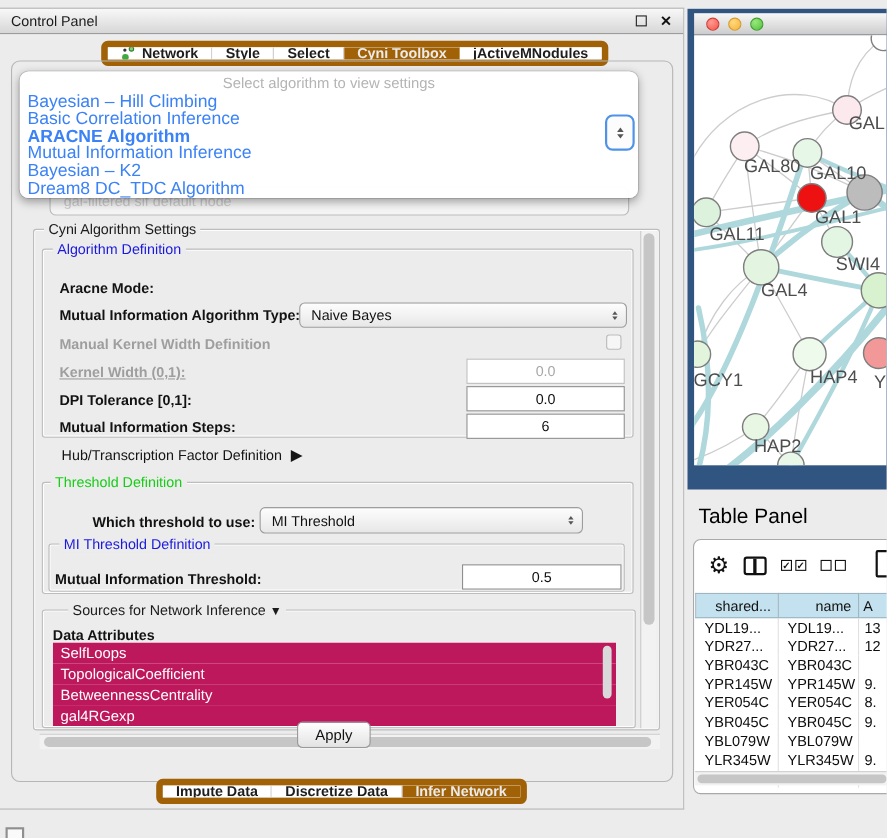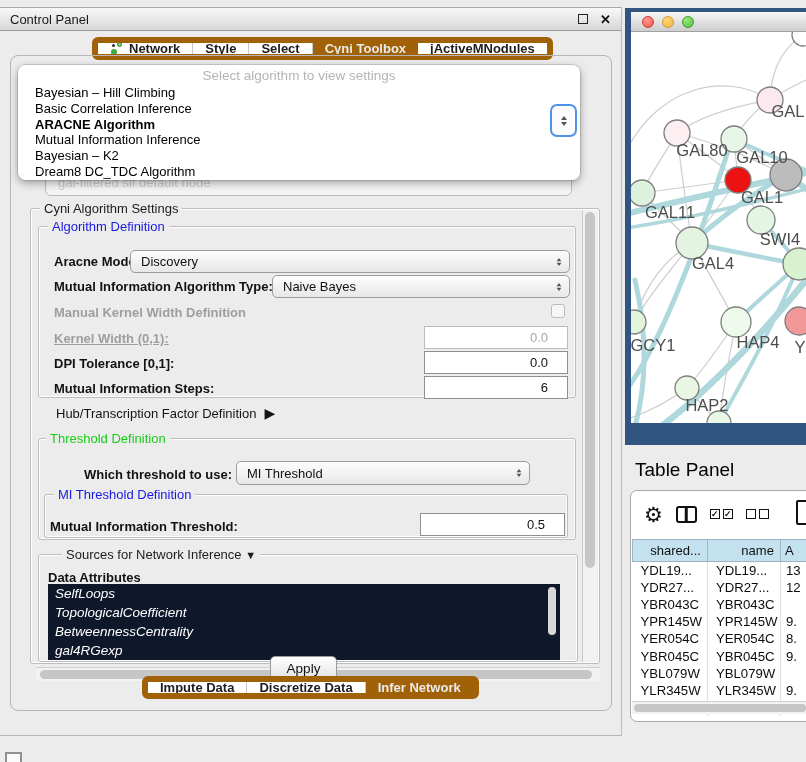--- a/index.html
+++ b/index.html
@@ -35,21 +35,21 @@
   
   #ghost-combo { left:45px; top:162px; width:527px; height:26px; border:1.5px solid #bcbcbc;
     border-radius:6px; background:#f4f4f4; color:#cbcbcb; font-size:13px; line-height:24px;
     padding-left:12px; z-index:5; overflow:hidden; }
 
   
   #algo-dropdown { left:18px; top:57px; width:562px; height:115px; z-index:30;
     background:rgba(255,255,255,0.97); border-radius:8px;
     box-shadow:0 3px 9px rgba(0,0,0,0.35), 0 0 0 1px rgba(0,0,0,0.12); padding-top:3px; }
   #algo-placeholder { text-align:center; color:#b4b4b4; font-size:13.5px; height:17px; }
-  .algo-item { font-size:13px; color:#000000; height:15.8px; line-height:15.8px; padding-left:17px; white-space:nowrap; }
+  .algo-item { font-size:16px; color:#3b82f6; height:15.8px; line-height:15.8px; padding-left:7px; white-space:nowrap; }
   .algo-item.bold { font-weight:bold; }
   #focus-combo-fragment { left:550px; top:96px; width:27px; height:33px; z-index:31;
     border:2.5px solid #4f93e8; border-radius:7px; background:#fcfcfc;
     display:flex; align-items:center; justify-content:center; }
   .spin { display:flex; flex-direction:column; align-items:center; gap:2px; }
   .spin b, .spin i { width:0; height:0; border-left:3.5px solid transparent; border-right:3.5px solid transparent; display:block; }
   .spin b { border-bottom:4px solid #555; }
   .spin i { border-top:4px solid #555; }
 
   
@@ -59,33 +59,33 @@
   .gt-blue { color:#1a1adf; }
   .gt-green { color:#17cd17; }
 
   .form-label { position:absolute; font-size:13px; font-weight:bold; color:#121212; white-space:nowrap; }
   .form-label.disabled { color:#9e9e9e; }
   .combo { position:absolute; background:linear-gradient(#fdfdfd,#e7e7e7); border:1px solid #9d9d9d;
     border-radius:5px; display:flex; align-items:center; font-size:13px; color:#111; }
   .combo .val { flex:1; padding-left:10px; }
   .combo .spin { transform:scale(0.8); margin-right:7px; }
   .tfield { position:absolute; background:#ffffff; border:1px solid #8f8f8f;
-    font-size:13px; color:#111; text-align:right; padding:0 19px; line-height:21px; }
+    font-size:13px; color:#111; text-align:center; padding:0 19px; line-height:21px; }
   .tfield.disabled { color:#a8a8a8; border-color:#bdbdbd; }
   .checkbox { position:absolute; width:14px; height:14px; border:1.5px solid #bbbbbb; border-radius:3px; background:#f6f6f6; }
 
   
   .vscroll { position:absolute; background:#f2f2f2; border-left:1px solid #c9c9c9; }
   .vscroll .thumb { position:absolute; left:2px; right:2px; background:#c6c6c6; border-radius:6px; }
   .hscroll { position:absolute; background:#f2f2f2; border-top:1px solid #cfcfcf; }
   .hscroll .thumb { position:absolute; top:2px; bottom:2px; background:#c6c6c6; border-radius:6px; }
 
   
   #attr-list { left:48px; top:576px; width:512px; height:77px; background:#ffffff; overflow:hidden; }
-  .attr-item { height:19px; line-height:19px; font-size:13.5px; padding-left:7px; color:#ffffff; background:#0f172a; white-space:nowrap;font-style:italic; }
+  .attr-item { height:19px; line-height:19px; font-size:13.5px; padding-left:7px; color:#ffffff; background:#be185d; white-space:nowrap; }
 
   #apply-btn { left:270px; top:648px; width:67px; height:24px; border:1px solid #9a9a9a; border-radius:5px;
     background:linear-gradient(#ffffff,#e3e3e3); font-size:13.5px; color:#111;
     display:flex; align-items:center; justify-content:center; }
 
   .hub-row { position:absolute; font-size:13px; color:#141414; display:flex; align-items:center; gap:8px; }
   .tri-right { font-size:14px; }
   .tri-down { font-size:11px; }
 
   
@@ -180,27 +180,20 @@
   <div class="group-title gt-plain" style="left:40px; top:193px;">Cyni Algorithm Settings</div>
 
   <div class="vscroll abs" style="left:582px; top:202px; width:15px; height:452px;">
     <span class="thumb" style="top:2px; height:356px;"></span>
   </div>
 
   <div class="groupbox abs" style="left:38px; top:218px; width:538px; height:172px;"></div>
   <div class="group-title gt-blue" style="left:48px; top:211px;">Algorithm Definition</div>
 
   <span class="form-label" style="left:54px; top:246px;">Aracne Mode:</span>
-  <div class="combo" style="left:130px; top:242px; width:440px; height:23px;">
-    <span class="val">Discovery</span>
-    <span class="spin">
-        <b></b>
-        <i></i>
-      </span>
-  </div>
 
   <span class="form-label" style="left:54px; top:271px;">Mutual Information Algorithm Type:</span>
   <div class="combo" style="left:272px; top:267px; width:298px; height:23px;">
     <span class="val">Naive Bayes</span>
     <span class="spin">
         <b></b>
         <i></i>
       </span>
   </div>
 
@@ -257,21 +250,21 @@
   </div>
 
   <div class="hscroll abs" style="left:36px; top:659px; width:564px; height:14px;">
     <span class="thumb" style="left:4px; width:552px;"></span>
   </div>
 
   <div id="apply-btn" class="abs">
     <span>Apply</span>
   </div>
 
-  <div class="tabstrip abs" style="left:142px; top:668px;">
+  <div class="tabstrip abs" style="left:142px; top:700px;">
     <div class="tab">
         <span>Impute Data</span>
       </div>
     <div class="tab">
         <span>Discretize Data</span>
       </div>
     <div class="tab selected">
         <span>Infer Network</span>
       </div>
   </div>

